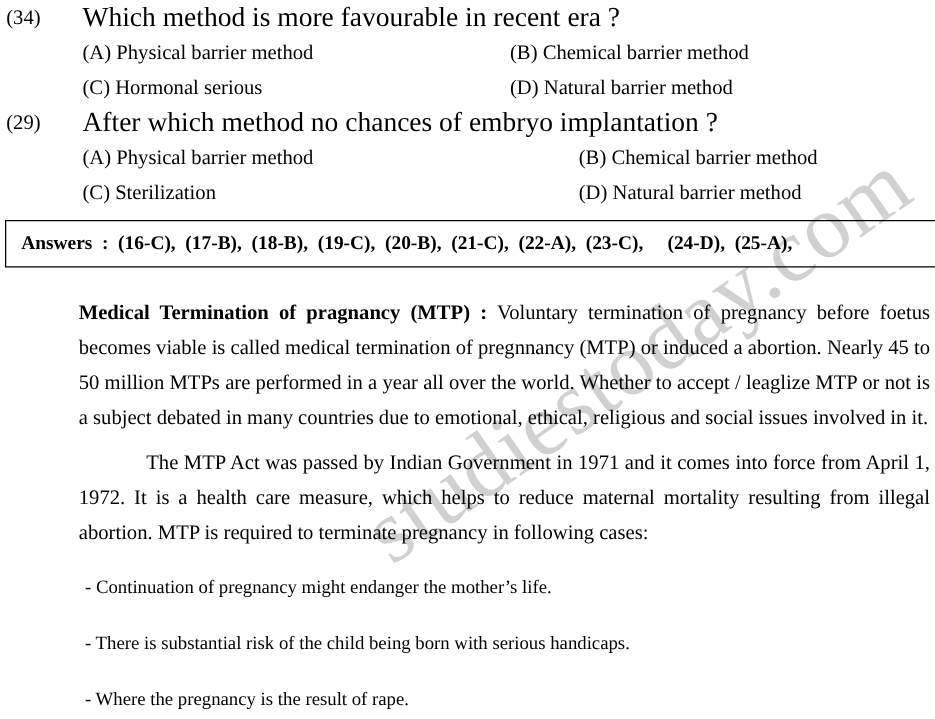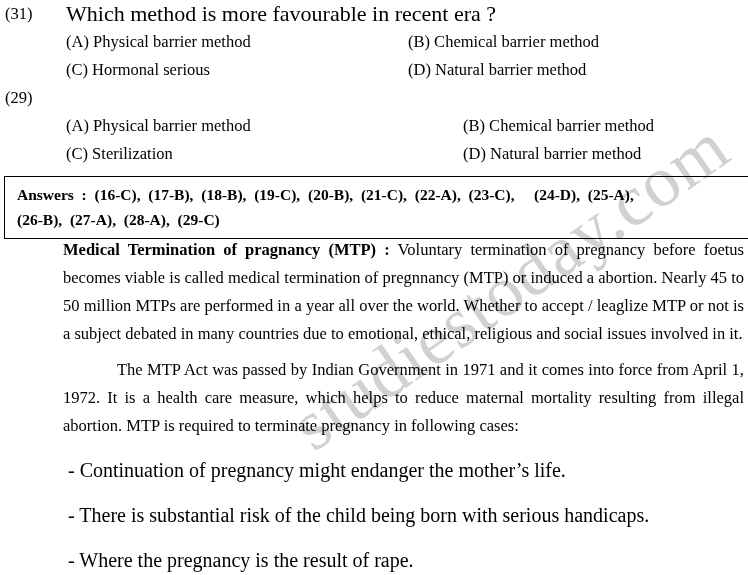--- a/index.html
+++ b/index.html
@@ -123,68 +123,68 @@
     text-indent: 54px;
     margin-top: 8px;
   }
   .para b {
     font-weight: bold;
   }
   .bullets {
     margin-top: 16px;
   }
   .bullet {
-    font-size: 20px;
+    font-size: 15px;
     line-height: 28px;
     margin: 0 0 17px 5px;
     white-space: nowrap;
   }
   .bullet:last-child {
     margin-bottom: 0;
   }
 </style>
 </head>
 <body>
 
 <div id="watermark">studiestoday.com</div>
 
 <div id="page">
 
   <div class="mcq">
     <div class="q-row">
-      <span class="q-num">(31)</span>
+      <span class="q-num">(34)</span>
       <span class="q-text">Which method is more favourable in recent era ?</span>
     </div>
     <div class="opt-row">
       <span class="opt-a">(A) Physical barrier method</span>
       <span class="opt-b" style="left:388px">(B) Chemical barrier method</span>
     </div>
     <div class="opt-row">
       <span class="opt-a">(C) Hormonal serious</span>
       <span class="opt-b" style="left:388px">(D) Natural barrier method</span>
     </div>
   </div>
 
   <div class="mcq">
     <div class="q-row">
       <span class="q-num">(29)</span>
+      <span class="q-text">After which method no chances of embryo implantation ?</span>
     </div>
     <div class="opt-row">
       <span class="opt-a">(A) Physical barrier method</span>
       <span class="opt-b" style="left:443px">(B) Chemical barrier method</span>
     </div>
     <div class="opt-row">
       <span class="opt-a">(C) Sterilization</span>
       <span class="opt-b" style="left:443px">(D) Natural barrier method</span>
     </div>
   </div>
 
   <div id="answers-box">
     <div class="ans-line">Answers  :  (16-C),  (17-B),  (18-B),  (19-C),  (20-B),  (21-C),  (22-A),  (23-C),     (24-D),  (25-A),</div>
-    <div class="ans-line">(26-B),  (27-A),  (28-A),  (29-C)</div>
   </div>
 
   <div id="prose">
     <p class="para first"><b>Medical Termination of pragnancy (MTP) :</b><span> Voluntary termination of pregnancy before foetus becomes viable is called medical termination of pregnnancy (MTP) or induced a abortion. Nearly 45 to 50 million MTPs are performed in a year all over the world. Whether to accept / leaglize MTP or not is a subject debated in many countries due to emotional, ethical, religious and social issues involved in it.</span></p>
     <p class="para indented">The MTP Act was passed by Indian Government in 1971 and it comes into force from April 1, 1972. It is a health care measure, which helps to reduce maternal mortality resulting from illegal abortion. MTP is required to terminate pregnancy in following cases:</p>
     <div class="bullets">
       <div class="bullet">- Continuation of pregnancy might endanger the mother’s life.</div>
       <div class="bullet">- There is substantial risk of the child being born with serious handicaps.</div>
       <div class="bullet">- Where the pregnancy is the result of rape.</div>
 

